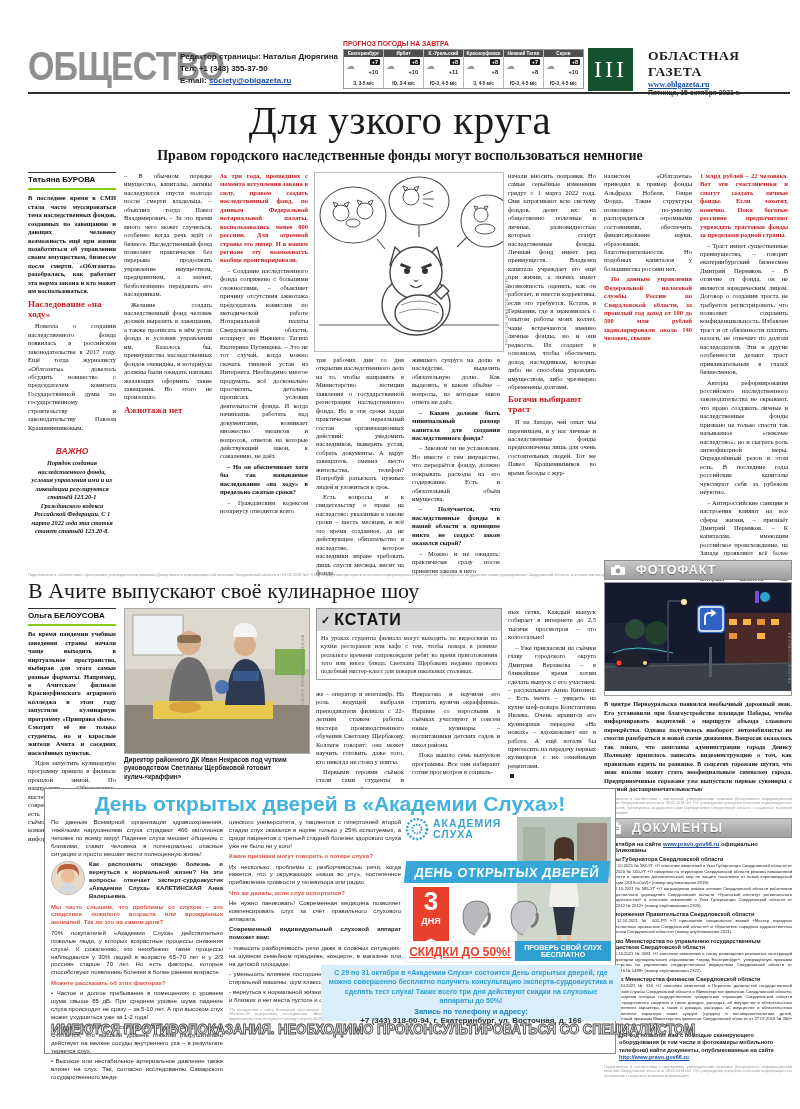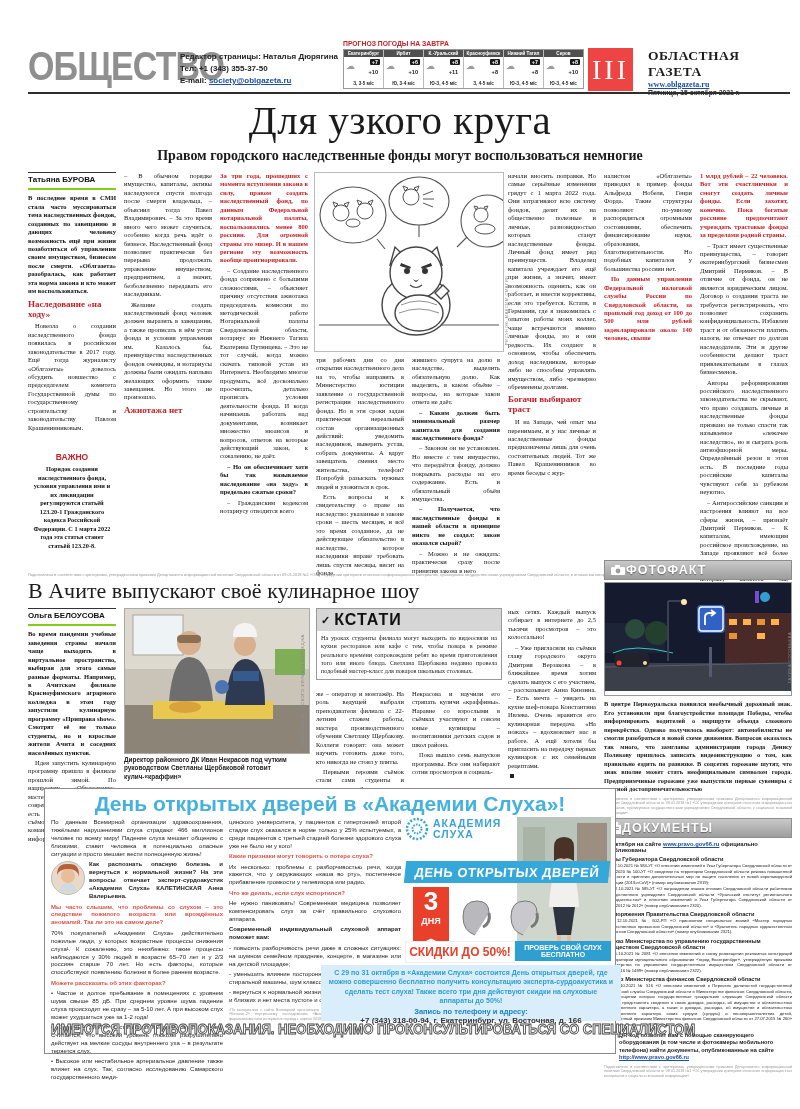--- a/index.html
+++ b/index.html
@@ -16,59 +16,59 @@
   .w-cell{width:39px;border-right:1px solid #bbb;font-family:"Liberation Sans",sans-serif;}
   .w-cell:last-child{border-right:none;}
   .w-name{background:#4f4f4f;color:#fff;font-size:4.6px;font-weight:bold;text-align:center;
         padding:1px 0;white-space:nowrap;overflow:hidden;}
   .w-body{position:relative;height:24px;}
   .w-cloud{position:absolute;left:2px;top:4px;font-size:9px;color:#9a9a9a;}
   .w-day{position:absolute;right:3px;top:2px;background:#1b1b1b;color:#fff;font-size:5.4px;
         font-weight:bold;padding:0 2px;border-radius:1px;}
   .w-night{position:absolute;right:5px;top:12px;font-size:5.6px;font-weight:bold;color:#222;}
   .w-wind{font-size:4.6px;font-weight:bold;text-align:center;color:#222;padding-bottom:2px;}
-  .pagenum{background:#ef4444;color:#fff;width:45px;height:43px;display:flex;align-items:center;
-        justify-content:center;font-size:28px;letter-spacing:3px;font-family:"Liberation Serif",serif;}
+  .pagenum{background:#14532d;color:#fff;width:45px;height:43px;display:flex;align-items:center;
+        justify-content:center;font-size:24px;letter-spacing:3px;font-family:"Liberation Serif",serif;}
   .brand{font-size:13.5px;font-weight:bold;letter-spacing:.5px;color:#1d1d1d;}
   .brand-site{font-size:8px;font-weight:bold;}
   .brand-date{font-size:6.8px;font-weight:bold;color:#333;font-family:"Liberation Sans",sans-serif;}
   .hrule{background:#2e2e2e;height:2px;}
   
   .headline1{width:800px;text-align:center;font-size:41px;color:#1b1b1b;letter-spacing:.5px;}
   .subhead1{width:800px;text-align:center;font-size:14px;font-weight:bold;}
   .col{position:absolute;width:88px;font-size:6.5px;line-height:1.3;text-align:justify;color:#111;}
   .col p{margin:0 0 2px;text-indent:7px;}
   .col p.noind{text-indent:0;}
   .byline{font-family:"Liberation Sans",sans-serif;font-weight:bold;font-size:8px;
         border-top:1.5px solid #333;border-bottom:2px solid #84cc16;padding:2px 0 3px;margin-bottom:4px;text-align:left;}
   .lead{font-weight:bold;text-indent:0 !important;}
   .rsub{color:#c52127;font-weight:bold;font-size:9px;line-height:1.1;text-align:left;
         margin:4px 0 3px;text-indent:0 !important;}
   .redtext{color:#c52127;font-weight:bold;}
   .qbold{font-weight:bold;}
   .endmark{display:inline-block;width:4px;height:4px;background:#222;margin-left:2px;}
-  .vazhno{margin-top:16px;text-align:center;padding:4px 2px;}
+  .vazhno{margin-top:10px;text-align:center;padding:4px 2px;font-style:italic;}
   .vazhno .vt{color:#c52127;font-weight:bold;font-size:8.5px;font-family:"Liberation Sans",sans-serif;margin-bottom:2px;}
   .vazhno .vb{font-weight:bold;font-size:6.3px;line-height:1.35;}
   .cartoon-box{border:1px solid #bbb;background:#fff;}
   .vcredit{writing-mode:vertical-rl;transform:rotate(180deg);font-size:4px;color:#8a8a8a;
         letter-spacing:.6px;font-family:"Liberation Sans",sans-serif;white-space:nowrap;}
   .footnote-line{font-size:3.9px;color:#999;white-space:nowrap;overflow:hidden;font-family:"Liberation Sans",sans-serif;}
   
   .headline2{font-size:22px;color:#1b1b1b;}
   .caption{font-family:"Liberation Sans",sans-serif;font-weight:bold;font-size:6.4px;line-height:1.3;color:#222;}
   .kstati{border:1px solid #999;}
   .kstati-head{background:#d6d6d6;display:flex;align-items:center;gap:4px;padding:2px 4px;
         font-family:"Liberation Sans",sans-serif;}
   .kstati-check{font-size:11px;font-weight:bold;color:#111;}
   .kstati-title{font-size:16px;font-weight:bold;letter-spacing:1px;color:#111;}
   .kstati-body{font-size:6.2px;line-height:1.35;padding:3px 4px;text-align:justify;}
   
   .rail-head{height:18px;background:linear-gradient(#c9c9c9,#9d9d9d);display:flex;align-items:center;
-        gap:1px;padding:0 6px;border:1px solid #8d8d8d;}
+        gap:11px;padding:0 6px;border:1px solid #8d8d8d;}
   .rail-title{color:#fff;font-family:"Liberation Sans",sans-serif;font-weight:bold;font-size:12.5px;
         letter-spacing:1px;text-shadow:0 1px 1px #666;}
   .fot-caption{font-size:6.3px;font-weight:bold;line-height:1.35;text-align:justify;}
   .tiny-foot{font-size:3.7px;color:#999;line-height:1.3;text-align:justify;font-family:"Liberation Sans",sans-serif;}
   .doc-intro{font-size:5.8px;font-weight:bold;font-family:"Liberation Sans",sans-serif;}
   .doc-sec{font-size:5.6px;font-weight:bold;margin:3px 0 1px;font-family:"Liberation Sans",sans-serif;}
   .doc-item{font-size:4.2px;line-height:1.32;text-align:justify;color:#222;font-family:"Liberation Sans",sans-serif;margin-bottom:1px;}
   .qr-text{font-size:5.6px;font-weight:bold;line-height:1.3;font-family:"Liberation Sans",sans-serif;}
   
   .ad-box{border:1px solid #8a8a8a;background:#fff;}
@@ -526,21 +526,21 @@
         <div class="word">ДНЯ</div>
       </div>
       <svg class="abs" style="left:52px;top:74px;" width="104" height="48" viewBox="0 0 104 48">
         <g stroke="#7a7a7a" stroke-width="1">
           <path d="M18 44 Q6 40 6 26 Q6 10 20 10 Q32 10 32 22" fill="#b9b9bd"></path>
           <path d="M32 22 q2 10 -6 14" fill="none" stroke-width="3"></path>
           <path d="M66 44 Q54 40 54 26 Q54 10 68 10 Q80 10 80 22" fill="#c9c9cd"></path>
           <path d="M80 22 q2 10 -6 14" fill="none" stroke-width="3"></path>
         </g>
       </svg>
-      <div class="abs discount" style="left:0;top:124px;width:108px;height:20px;">СКИДКИ ДО 50%!</div>
+      <div class="abs discount" style="left:0;top:124px;width:108px;height:20px;text-decoration:underline;">СКИДКИ ДО 50%!</div>
       <div class="abs checkslux" style="left:110px;top:124px;width:96px;height:20px;">ПРОВЕРЬ СВОЙ СЛУХ БЕСПЛАТНО</div>
     </div>
 
     <div class="abs bluebox" style="left:276px;top:176px;width:288px;height:50px;">
       <div class="b1">С 29 по 31 октября в «Академии Слуха» состоится День открытых дверей, где можно совершенно бесплатно получить консультацию эксперта-сурдоакустика и сделать тест слуха! Также всего три дня действуют скидки на слуховые аппараты до 50%!</div>
       <div class="b2">Запись по телефону и адресу:</div>
       <div class="b3">+7 (343) 318-00-94, г. Екатеринбург, ул. Восточная, д. 166</div>
     </div>
 
     <div class="abs" style="left:6px;top:232px;width:560px;">

